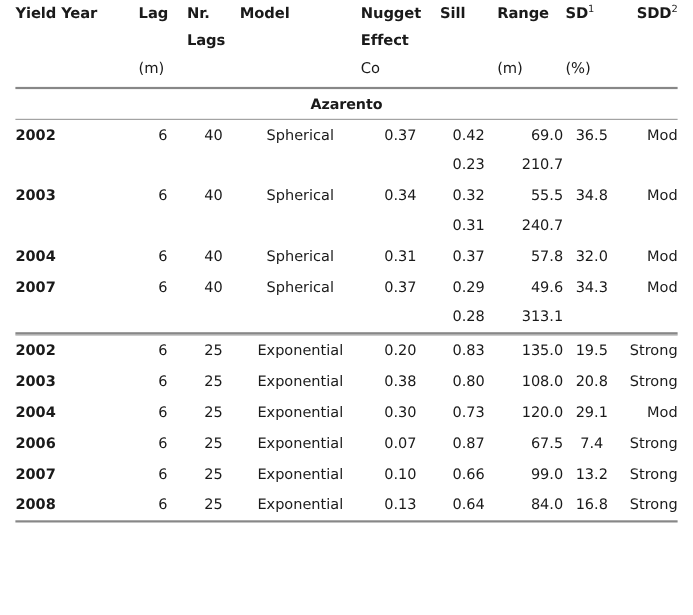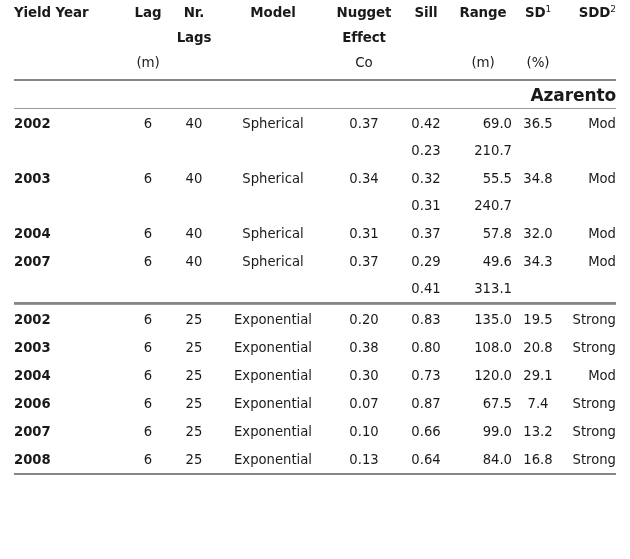--- a/index.html
+++ b/index.html
@@ -49,21 +49,21 @@
     vertical-align: top;
     white-space: nowrap;
     letter-spacing: -0.1px;
     margin-top: 17px;
   }
   .hdr-r1 th { height: 25px; padding-top: 5px; }
   .hdr-r2 th { height: 25px; }
   .hdr-r3 th { height: 24px; font-weight: normal; }
 
   th.ta-l { text-align: left; }
-  th.ta-c { text-align: center; }
+  th.ta-c { text-align: left; }
   th.ta-r { text-align: right; }
 
   .sup {
     font-size: 9px;
     vertical-align: super;
     font-weight: normal;
     line-height: 0;
   }
 
   
@@ -81,22 +81,22 @@
   .rule-thin {
     height: 1px;
     background: #9a9a9a;
     font-size: 0;
     line-height: 0;
   }
 
   
   tr.group-row td {
     font-weight: bold;
-    font-size: 17px;
-    text-align: right;
+    font-size: 13px;
+    text-align: center;
     padding: 4px 0 3px 0;
     height: 20px;
     letter-spacing: -0.1px;
   }
 
   
   tbody td {
     font-size: 13.2px;
     padding: 0;
     height: 28px;
@@ -248,21 +248,21 @@
         <td class="ta-r pad-r">49.6</td>
         <td class="ta-c">34.3</td>
         <td class="ta-r">Mod</td>
       </tr>
       <tr class="cont-row">
         <td class="ta-l"></td>
         <td class="ta-c"></td>
         <td class="ta-c"></td>
         <td class="ta-c"></td>
         <td class="ta-c"></td>
-        <td class="ta-c">0.41</td>
+        <td class="ta-c">0.28</td>
         <td class="ta-r pad-r">313.1</td>
         <td class="ta-c"></td>
         <td class="ta-r"></td>
       </tr>
 
       <tr class="rule-row">
         <td colspan="9">
             <div class="rule"></div>
           </td>
       </tr>

